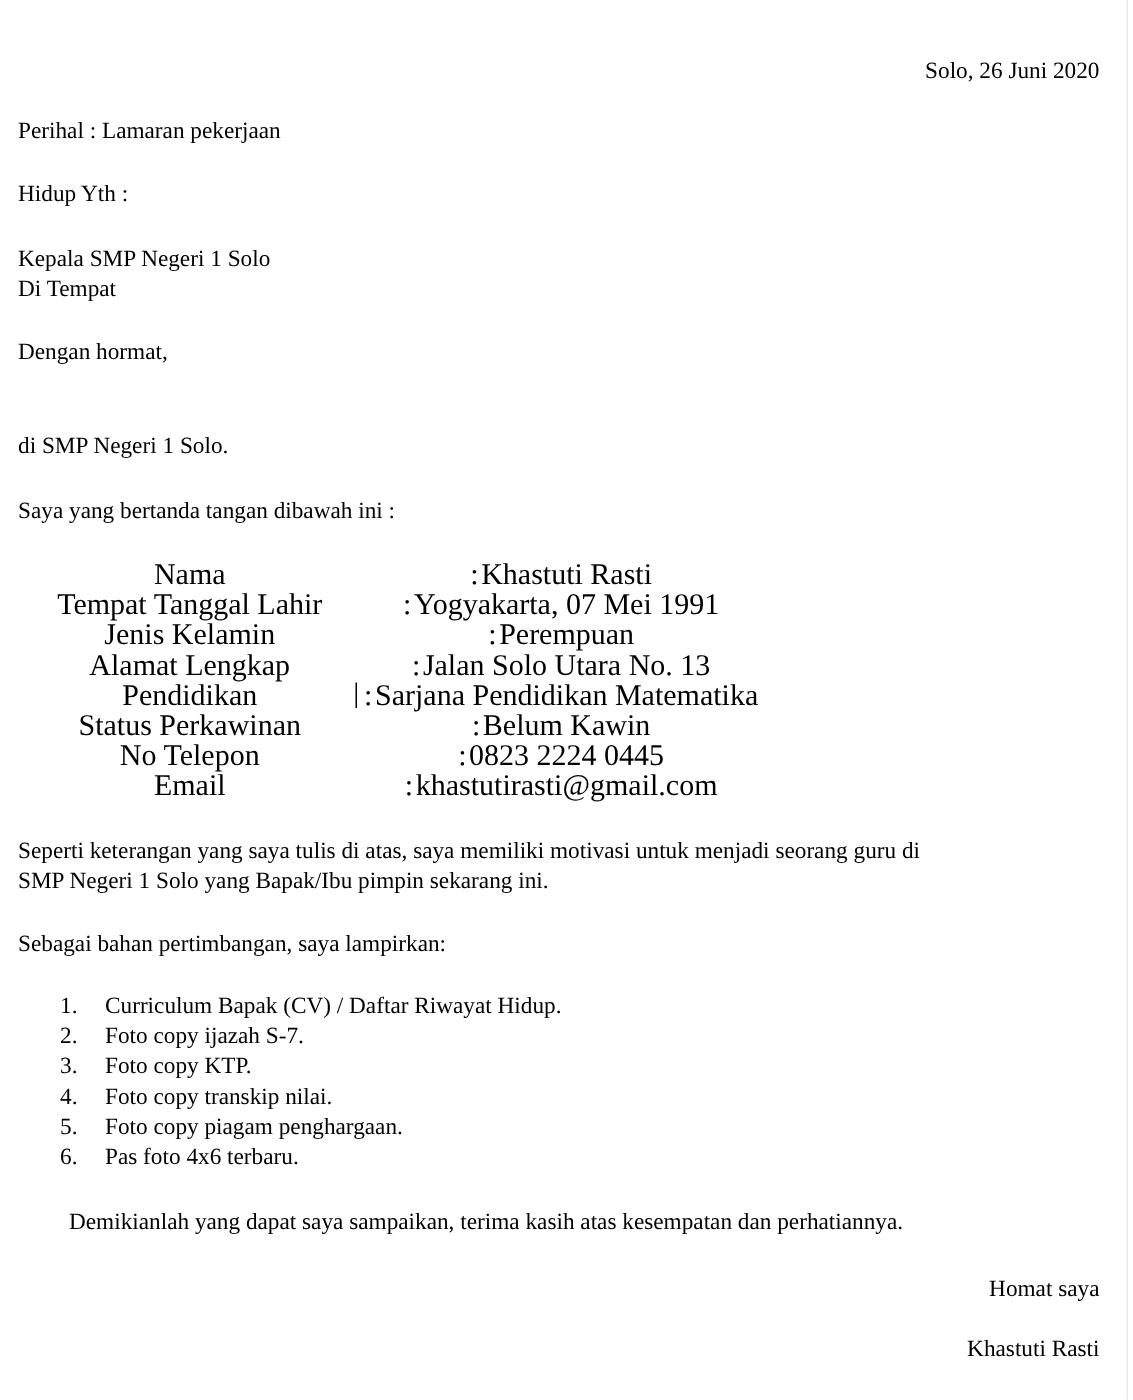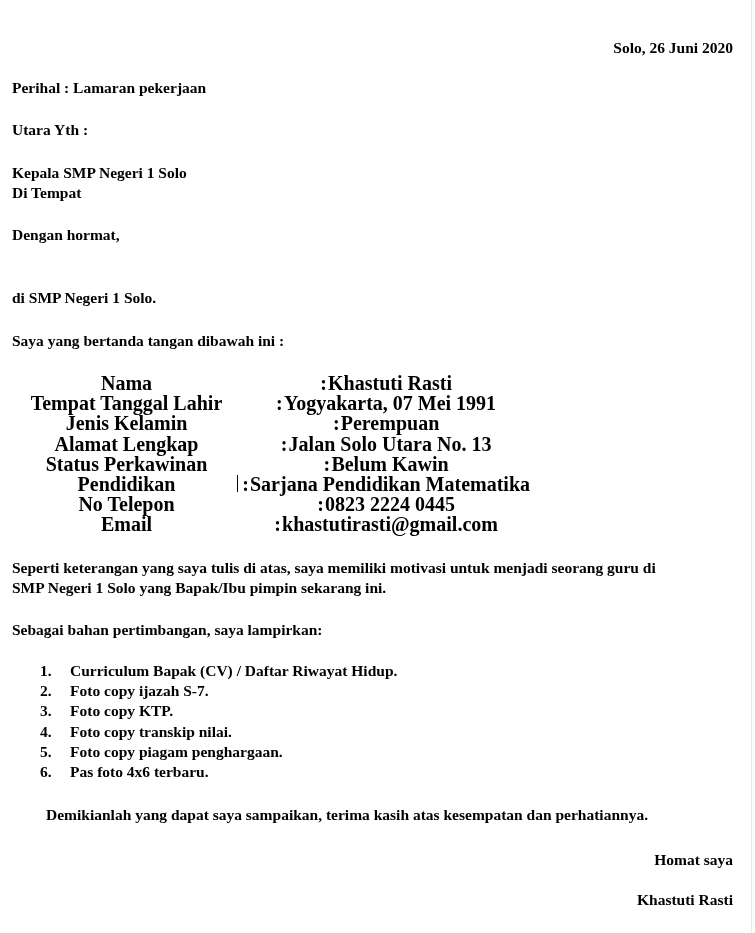--- a/index.html
+++ b/index.html
@@ -29,21 +29,20 @@
   }
 
   .page {
     position: absolute;
     left: 0;
     top: 0;
     width: 755px;
     height: 933px;
     padding: 0;
     box-sizing: border-box;
-    font-weight: bold;
   }
 
   .line {
     position: absolute;
     white-space: pre;
     line-height: 20px;
   }
 
   .left {
     left: 12px;
@@ -122,21 +121,21 @@
 </style>
 </head>
 <body>
 
 <div class="page">
 
   <div class="line date-line" style="top:38px;">Solo, 26 Juni 2020</div>
 
   <div class="line left" style="top:78px;">Perihal : Lamaran pekerjaan</div>
 
-  <div class="line left" style="top:120px;">Utara Yth :</div>
+  <div class="line left" style="top:120px;">Hidup Yth :</div>
 
   <div class="line left" style="top:163px;">Kepala SMP Negeri 1 Solo</div>
 
   <div class="line left" style="top:183px;">Di Tempat</div>
 
   <div class="line left" style="top:225px;">Dengan hormat,</div>
 
 
   <div class="line left" style="top:288px;">di SMP Negeri 1 Solo.</div>
 
@@ -154,26 +153,26 @@
       </tr>
       <tr>
         <td class="label">Jenis Kelamin</td>
         <td class="value"><span class="colon">:</span><span>Perempuan</span></td>
       </tr>
       <tr>
         <td class="label">Alamat Lengkap</td>
         <td class="value"><span class="colon">:</span><span>Jalan Solo Utara No. 13</span></td>
       </tr>
       <tr>
+        <td class="label">Pendidikan</td>
+        <td class="value"><span class="caret"></span><span class="colon">:</span><span>Sarjana Pendidikan Matematika</span></td>
+      </tr>
+      <tr>
         <td class="label">Status Perkawinan</td>
         <td class="value"><span class="colon">:</span><span>Belum Kawin</span></td>
-      </tr>
-      <tr>
-        <td class="label">Pendidikan</td>
-        <td class="value"><span class="caret"></span><span class="colon">:</span><span>Sarjana Pendidikan Matematika</span></td>
       </tr>
       <tr>
         <td class="label">No Telepon</td>
         <td class="value"><span class="colon">:</span><span>0823 2224 0445</span></td>
       </tr>
       <tr>
         <td class="label">Email</td>
         <td class="value"><span class="colon">:</span><span>khastutirasti@gmail.com</span></td>
       </tr>
     </tbody>

